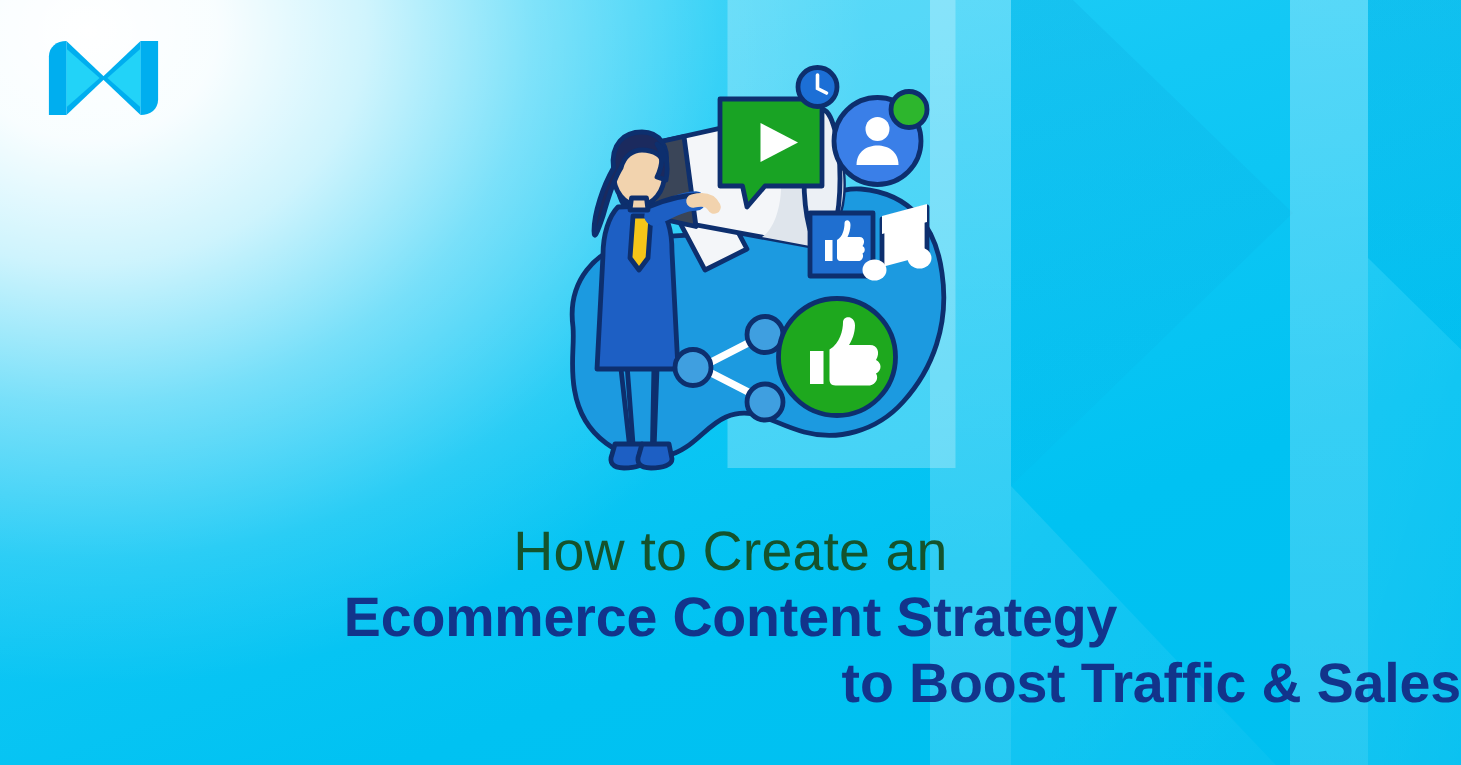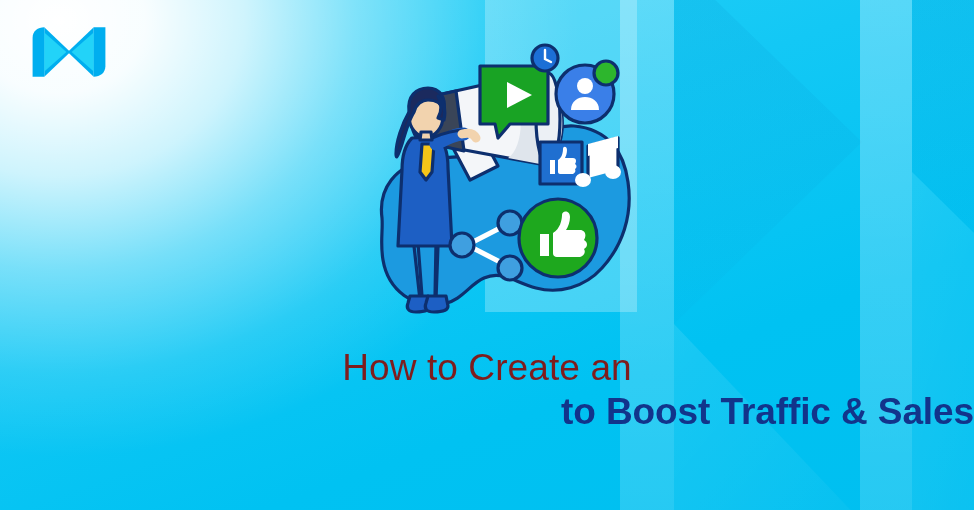--- a/index.html
+++ b/index.html
@@ -73,21 +73,21 @@
     text-align: center;
     color: #113A8C;
     line-height: 1.08;
     user-select: none;
   }
   .headline .l1 {
     display: block;
     font-size: 37px;
     font-weight: 400;
     letter-spacing: 0.1px;
-    color: #7f1d1d;
+    color: #14532d;
   }
   .headline .l2,
   .headline .l3 {
     display: block;
     font-size: 37px;
     font-weight: 700;
     letter-spacing: -0.1px;
     color: #12348B;
   }
   .headline .l2 { margin-top: 4px; }
@@ -247,16 +247,17 @@
       <path fill="#FFFFFF" d="M188 196 L197 196 L197 218 L188 218 Z
            M201 195 C208 191 210 182 210 177 C210 172 218 172 218 179
            C218 184 216 189 214 192 L228 192 C233 192 235 197 232 202
            C236 204 236 209 232 211 C234 214 232 218 228 219 L205 219
            C202 219 201 217 201 215 Z"></path>
     </g>
   </svg>
 
   <div class="headline">
     <span class="l1">How to Create an</span>
+    <span class="l2">Ecommerce Content Strategy</span>
     <span class="l3">to Boost Traffic &amp; Sales</span>
   </div>
 
 </div>
 
 </body></html>

